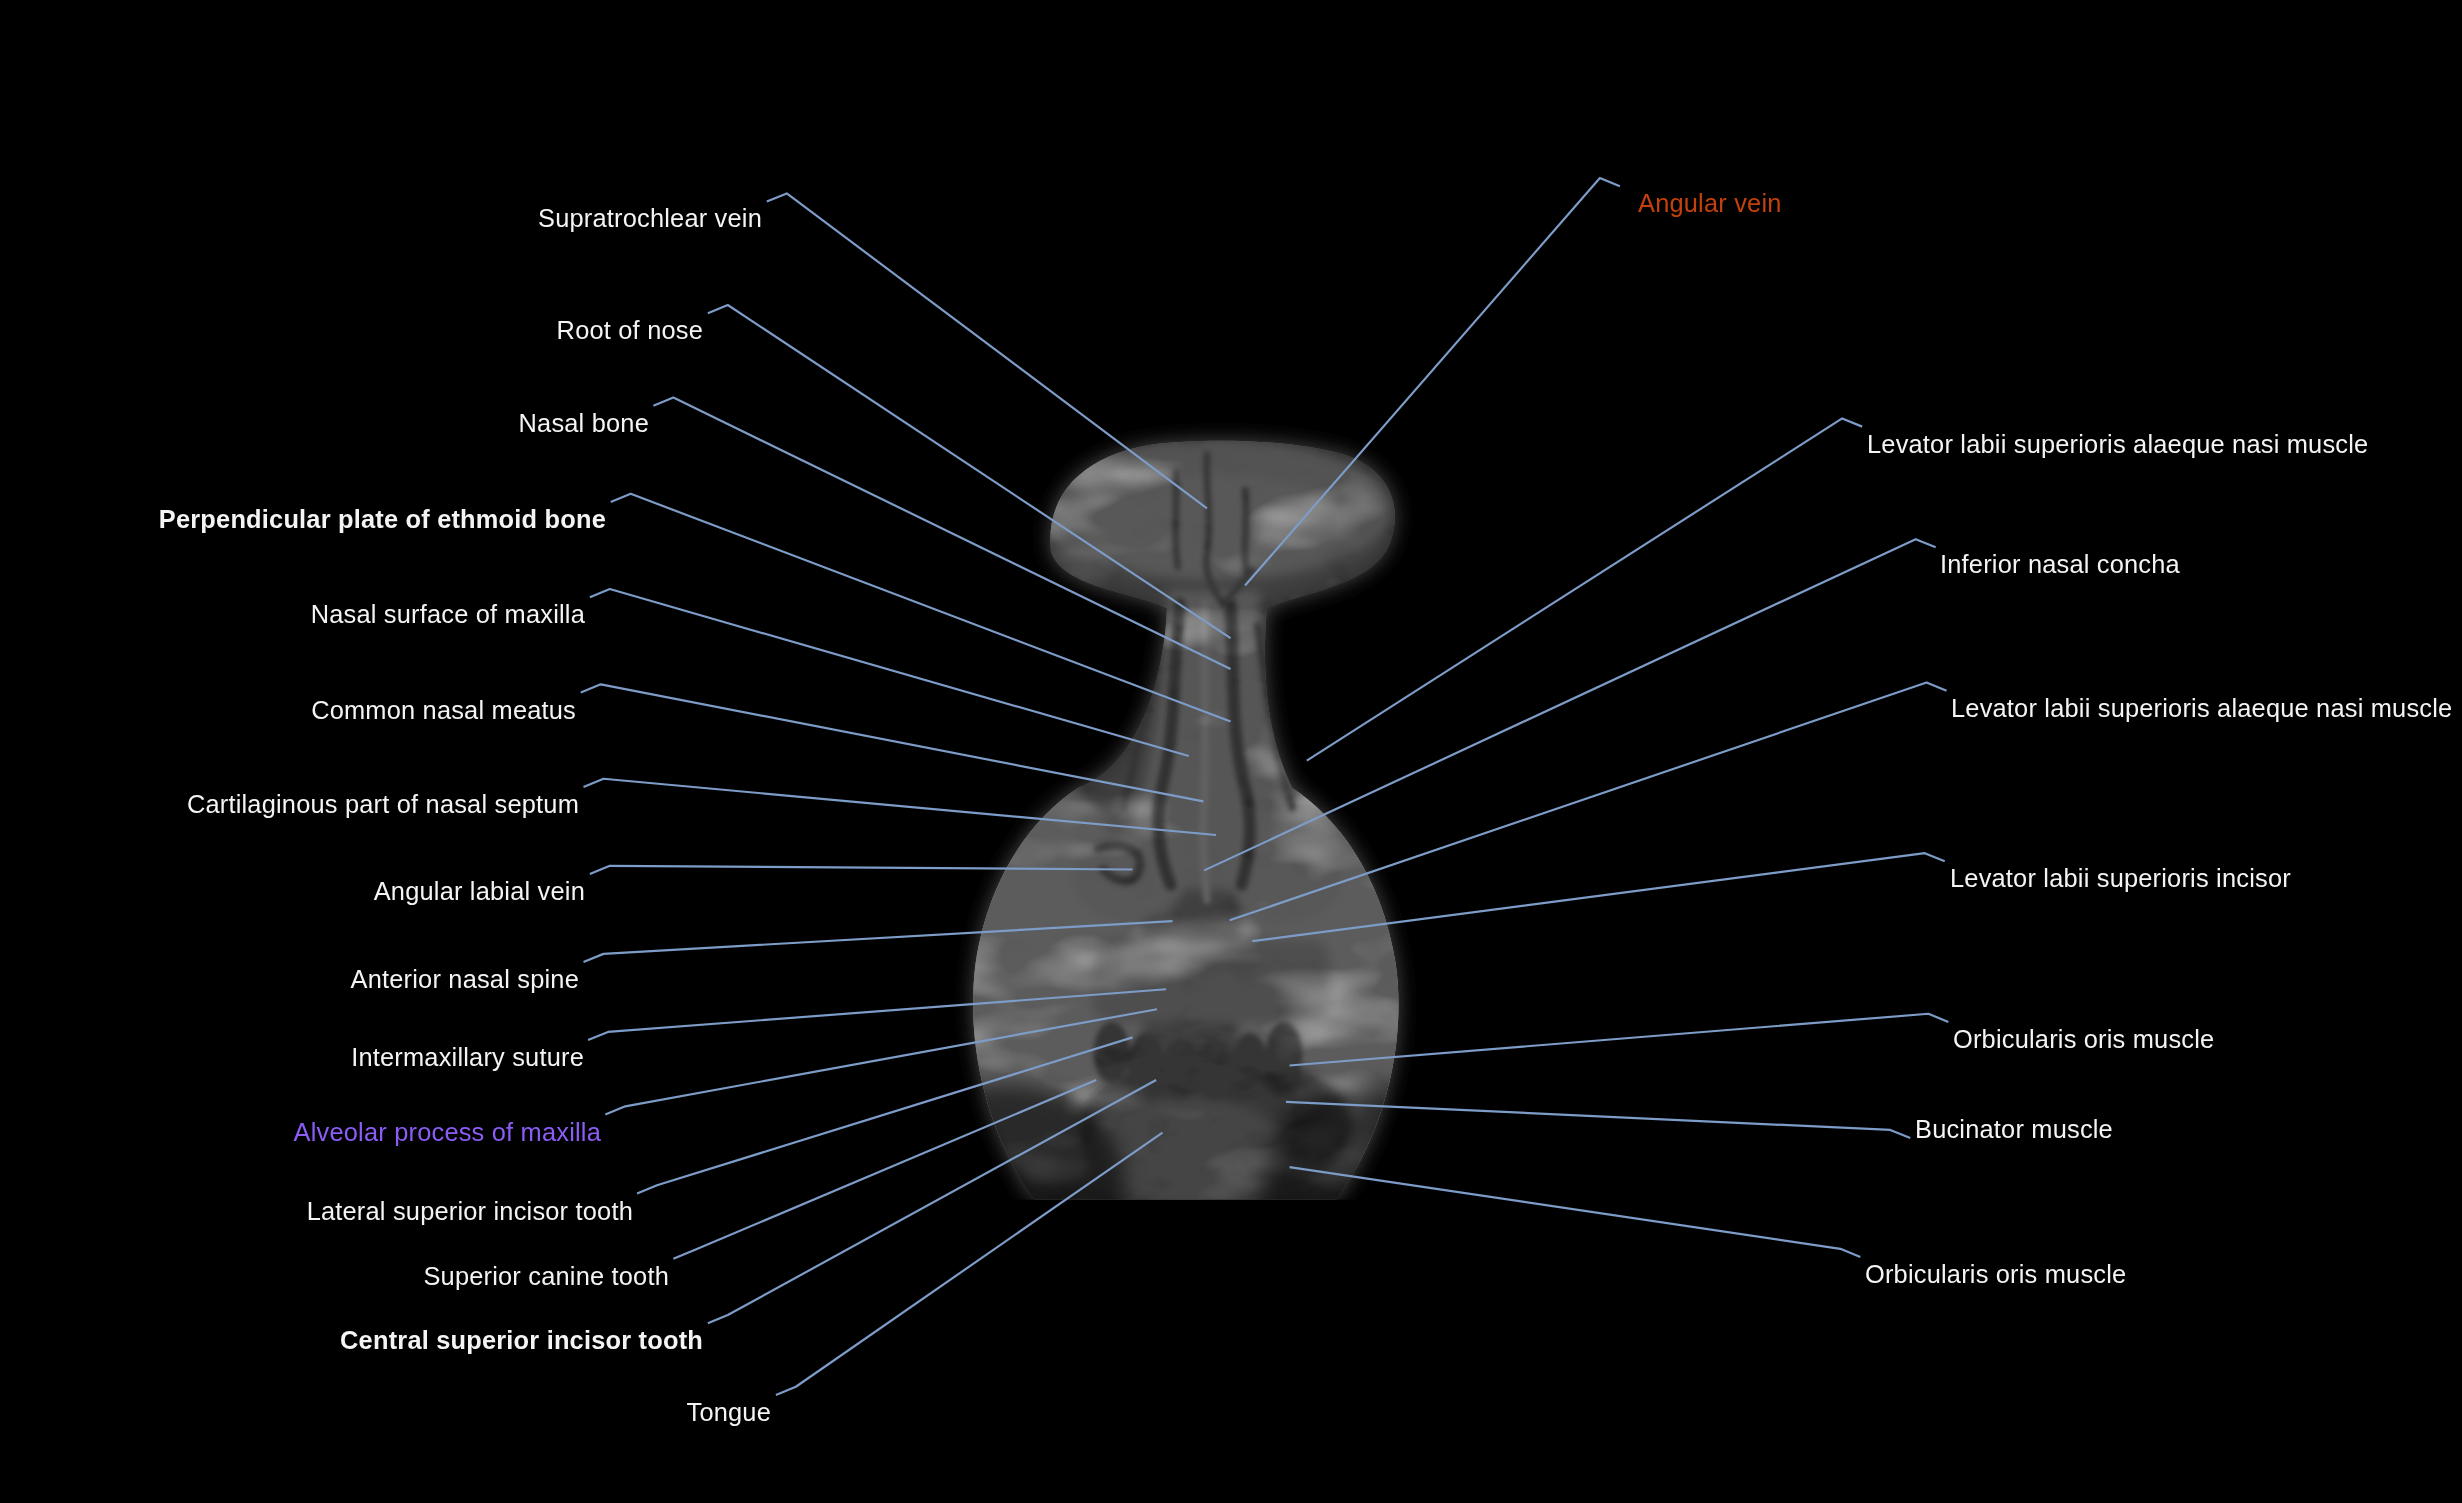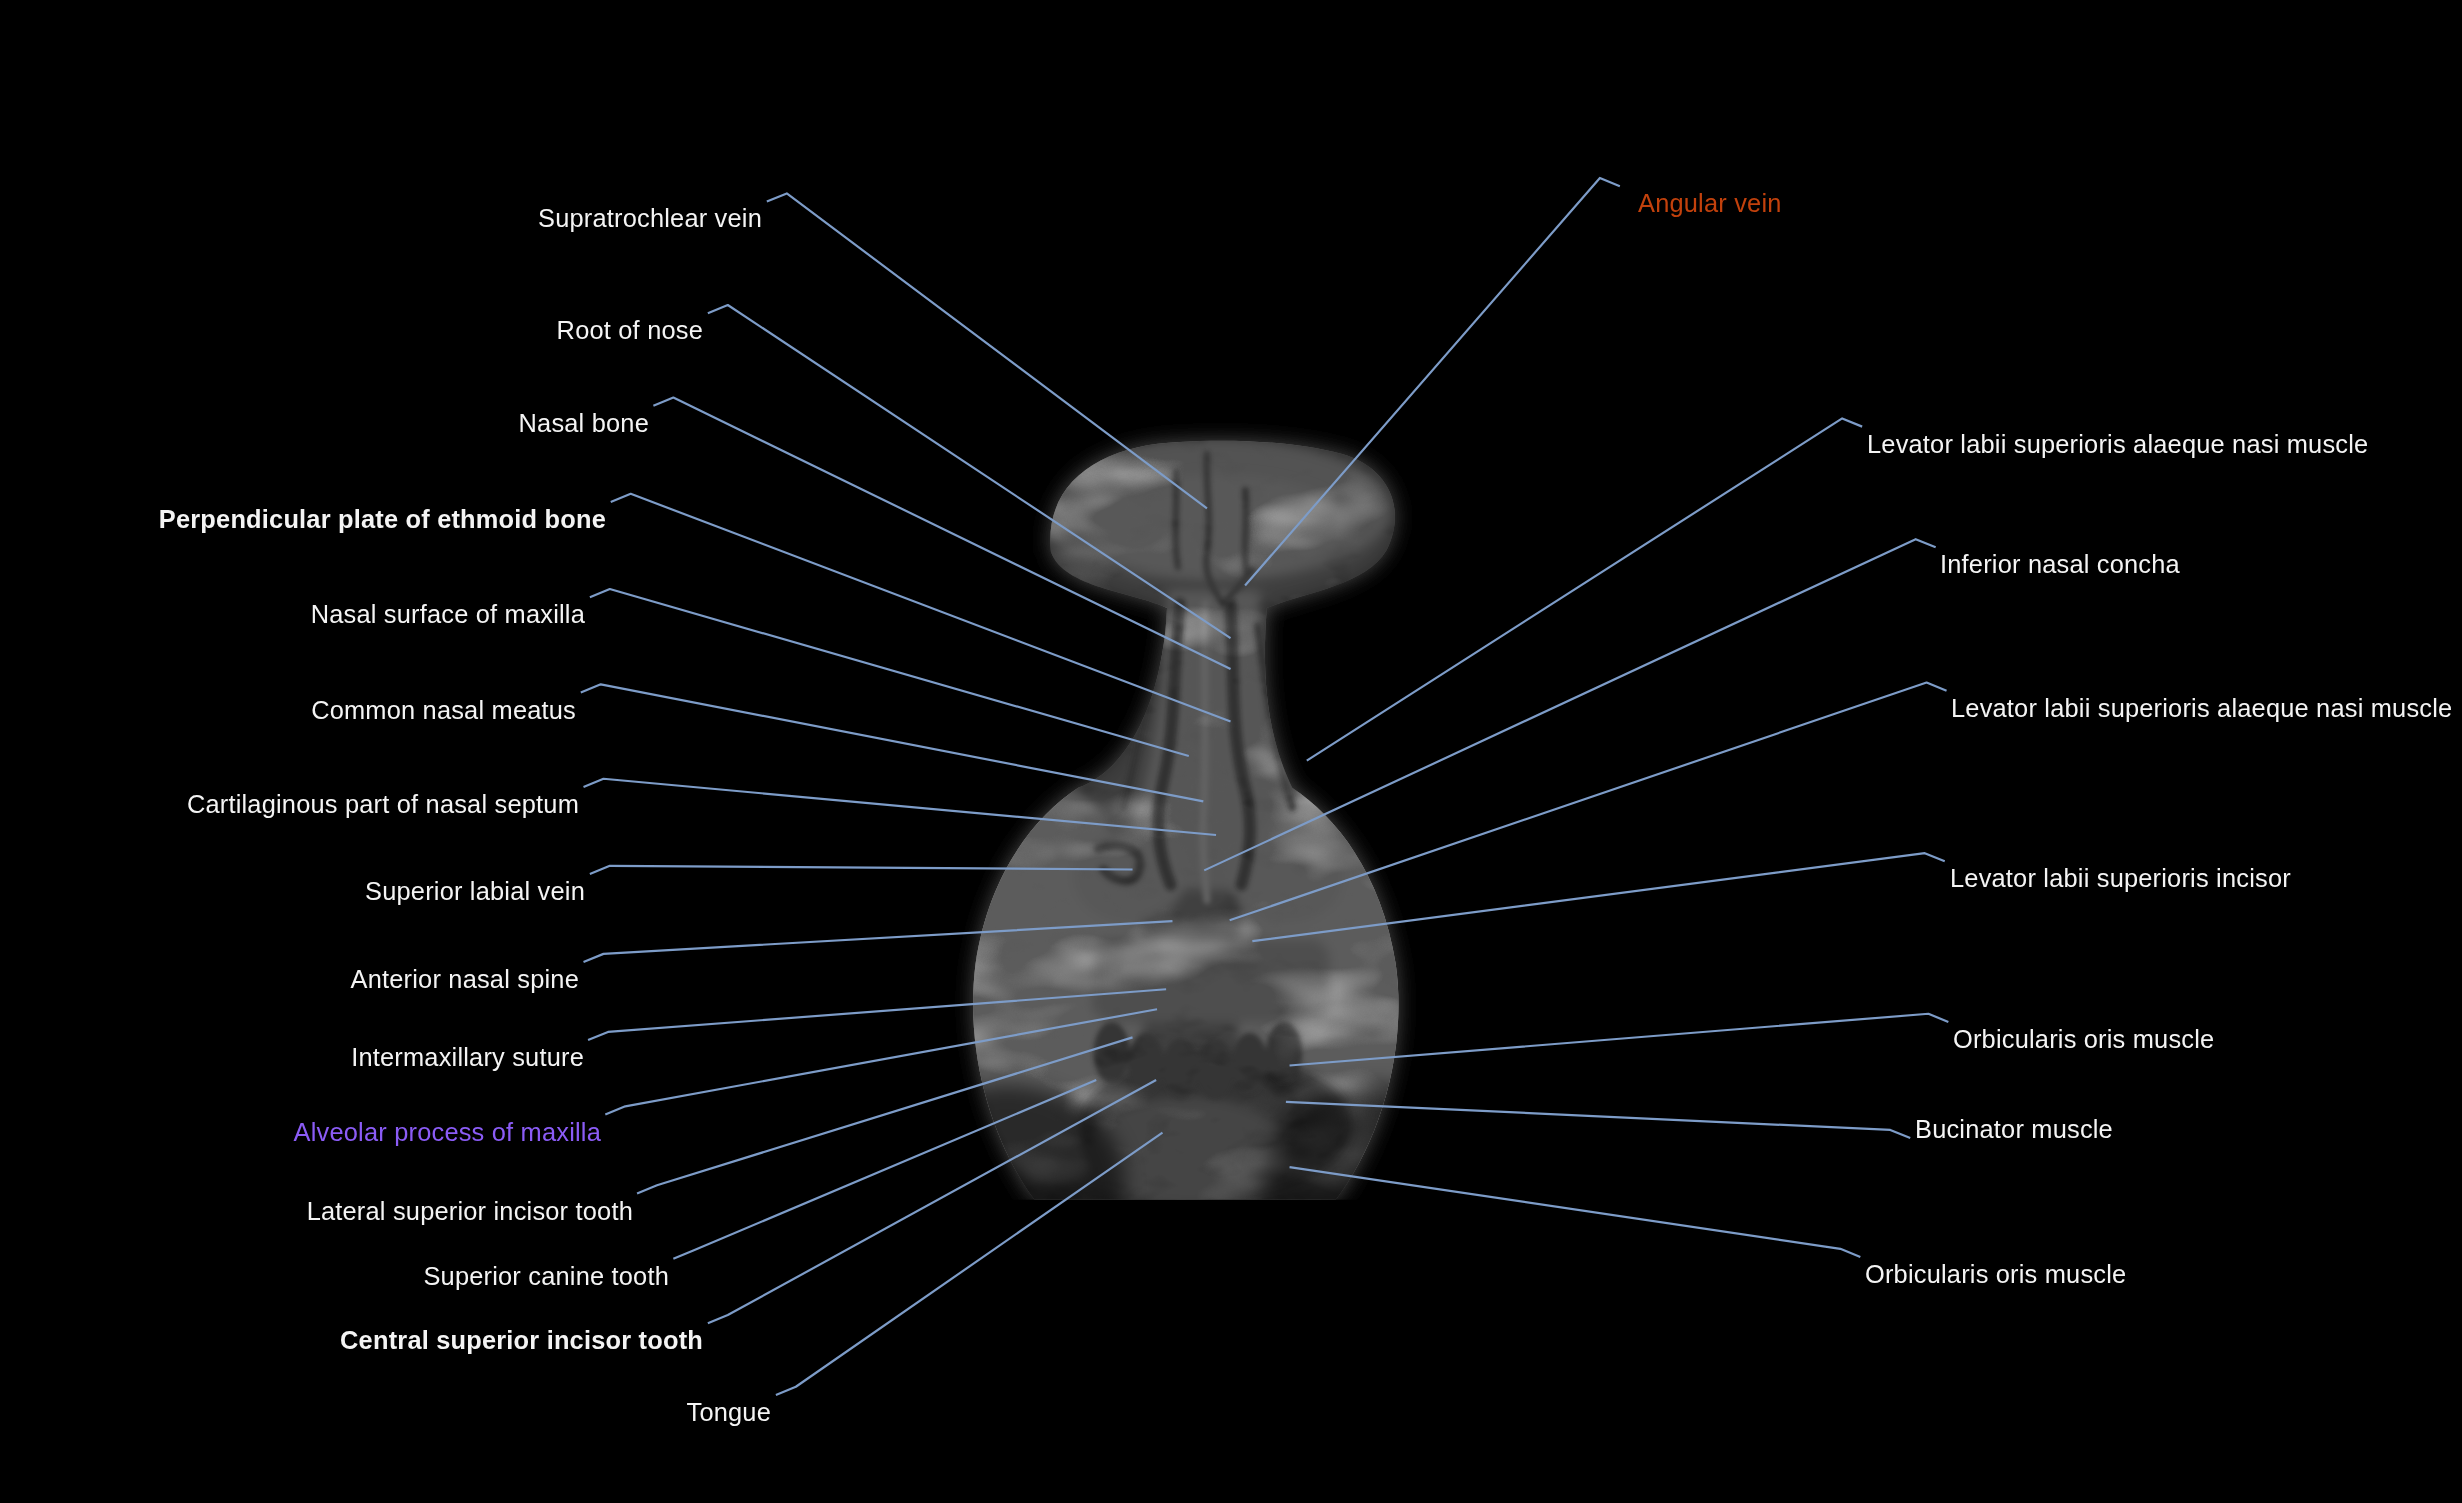--- a/index.html
+++ b/index.html
@@ -140,21 +140,21 @@
   </svg>
 
   <div id="labels-layer">
       <div class="anat-label left" style="left: 762px; top: 201px; color: rgb(244, 244, 244);">Supratrochlear vein</div>
       <div class="anat-label left" style="left: 703px; top: 313px; color: rgb(244, 244, 244);">Root of nose</div>
       <div class="anat-label left" style="left: 649px; top: 406px; color: rgb(244, 244, 244);">Nasal bone</div>
       <div class="anat-label left" style="left: 606px; top: 502px; color: rgb(244, 244, 244); font-weight: bold;">Perpendicular plate of ethmoid bone</div>
       <div class="anat-label left" style="left: 585px; top: 597px; color: rgb(244, 244, 244);">Nasal surface of maxilla</div>
       <div class="anat-label left" style="left: 576px; top: 693px; color: rgb(244, 244, 244);">Common nasal meatus</div>
       <div class="anat-label left" style="left: 579px; top: 787px; color: rgb(244, 244, 244);">Cartilaginous part of nasal septum</div>
-      <div class="anat-label left" style="left: 585px; top: 874px; color: rgb(244, 244, 244);">Superior labial vein</div>
+      <div class="anat-label left" style="left: 585px; top: 874px; color: rgb(244, 244, 244);">Angular labial vein</div>
       <div class="anat-label left" style="left: 579px; top: 962px; color: rgb(244, 244, 244);">Anterior nasal spine</div>
       <div class="anat-label left" style="left: 584px; top: 1040px; color: rgb(244, 244, 244);">Intermaxillary suture</div>
       <div class="anat-label left" style="left: 601px; top: 1115px; color: #8b5cf6;">Alveolar process of maxilla</div>
       <div class="anat-label left" style="left: 633px; top: 1194px; color: rgb(244, 244, 244);">Lateral superior incisor tooth</div>
       <div class="anat-label left" style="left: 669px; top: 1259px; color: rgb(244, 244, 244);">Superior canine tooth</div>
       <div class="anat-label left" style="left: 703px; top: 1323px; color: rgb(244, 244, 244); font-weight: bold;">Central superior incisor tooth</div>
       <div class="anat-label left" style="left: 771px; top: 1395px; color: rgb(244, 244, 244);">Tongue</div>
       <div class="anat-label right" style="left: 1638px; top: 186px; color: #c2410c;">Angular vein</div>
       <div class="anat-label right" style="left: 1867px; top: 427px; color: rgb(244, 244, 244);">Levator labii superioris alaeque nasi muscle</div>
       <div class="anat-label right" style="left: 1940px; top: 547px; color: rgb(244, 244, 244);">Inferior nasal concha</div>

